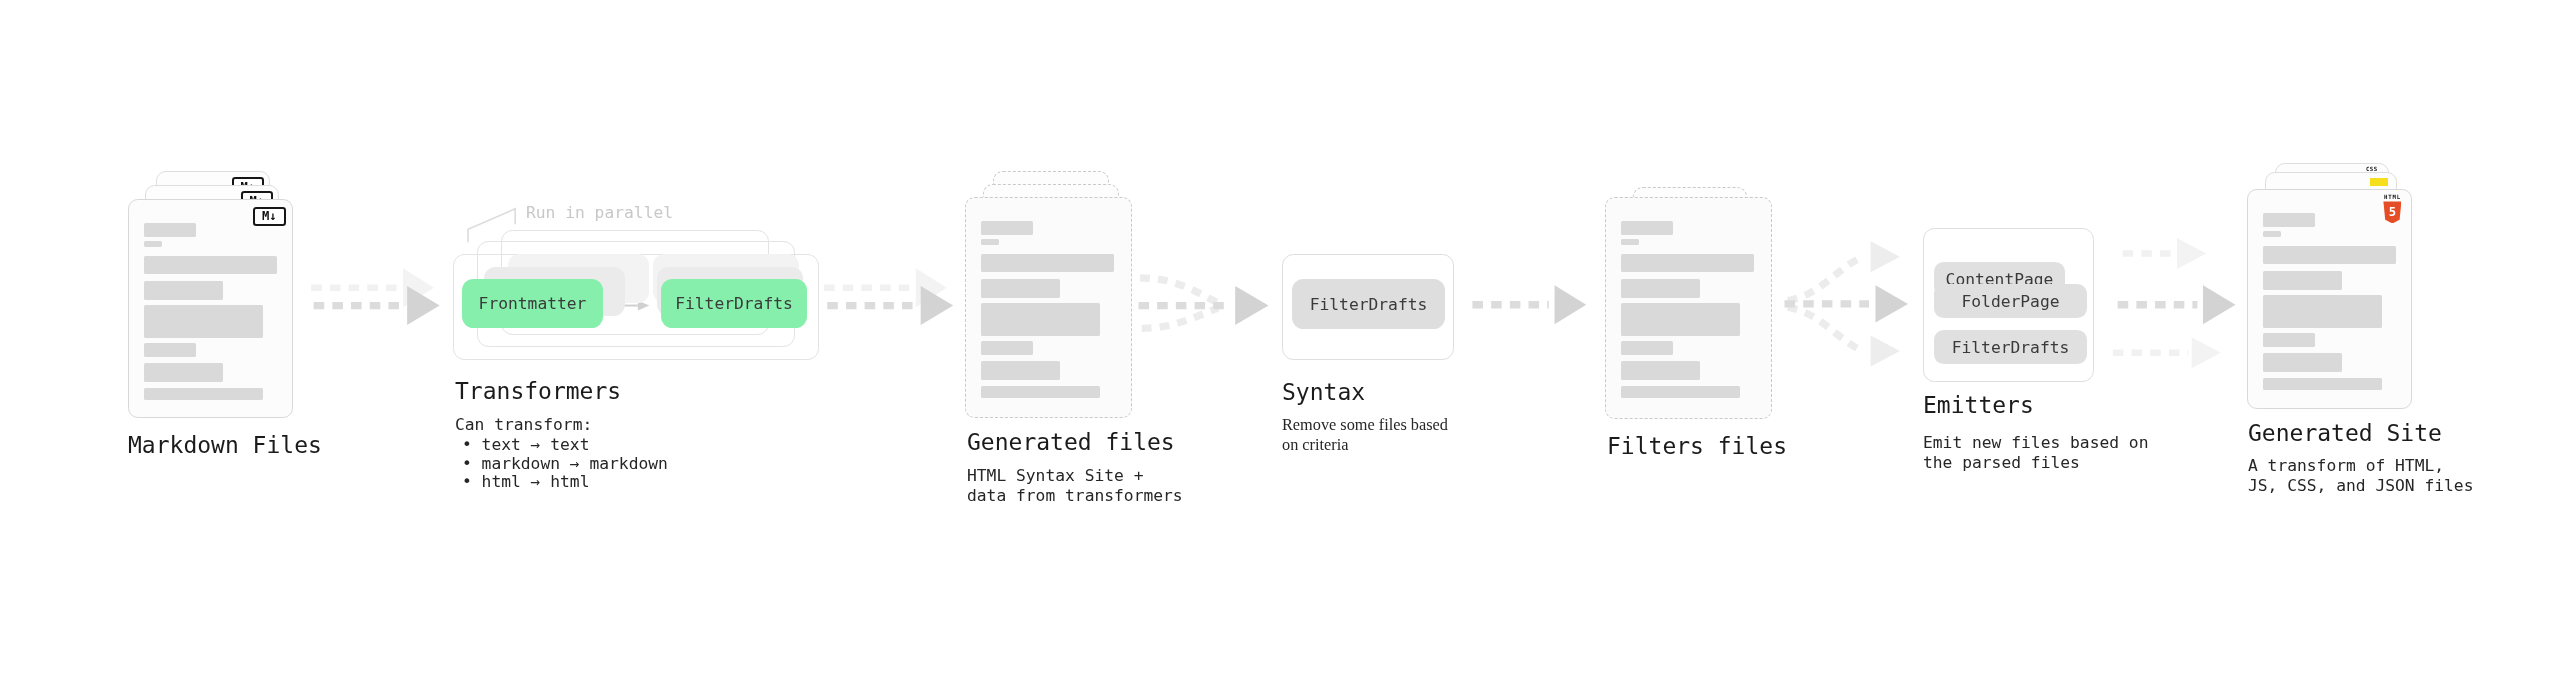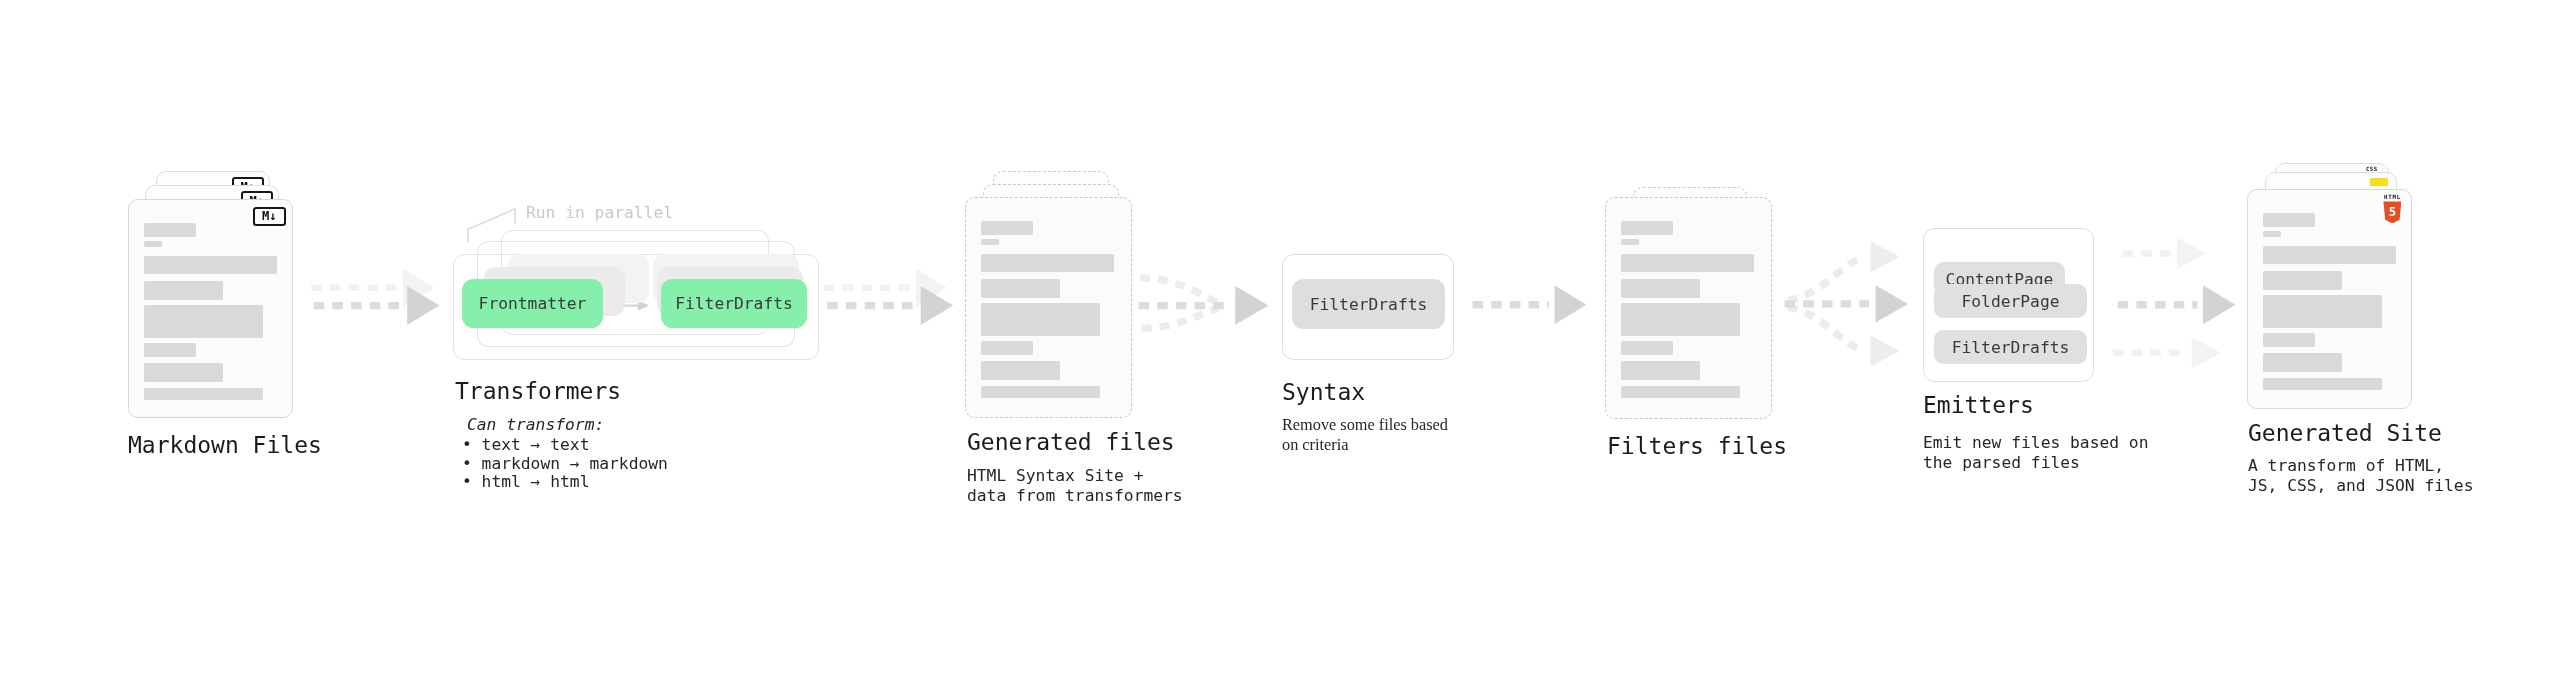--- a/index.html
+++ b/index.html
@@ -143,21 +143,21 @@
 
     <div class="pill pl0" style="left:508px;top:254px;width:141px;height:49px;"></div>
     <div class="pill pl1" style="left:484px;top:267px;width:141px;height:49px;"></div>
     <div class="pill pl2" style="left:462px;top:279px;width:141px;height:49px;">Frontmatter</div>
 
     <div class="pill pl0" style="left:653px;top:254px;width:146px;height:49px;"></div>
     <div class="pill pl1" style="left:657px;top:267px;width:146px;height:49px;"></div>
     <div class="pill pl2" style="left:661px;top:279px;width:146px;height:49px;">FilterDrafts</div>
 
     <div class="h" style="left:455px;top:378px;">Transformers</div>
-    <div class="sub" style="left:467px;top:415px;font-style:italic;">Can transform:</div>
+    <div class="sub" style="left:455px;top:415px;">Can transform:</div>
     <div class="bullets" style="left:462px;top:436px;">
       <div>• text → text</div>
       <div>• markdown → markdown</div>
       <div>• html → html</div>
     </div>
   </div>
 
   
   <div style="display:contents">
     <div class="card dashed behind" style="left:993px;top:171px;width:116px;height:219px;"></div>

